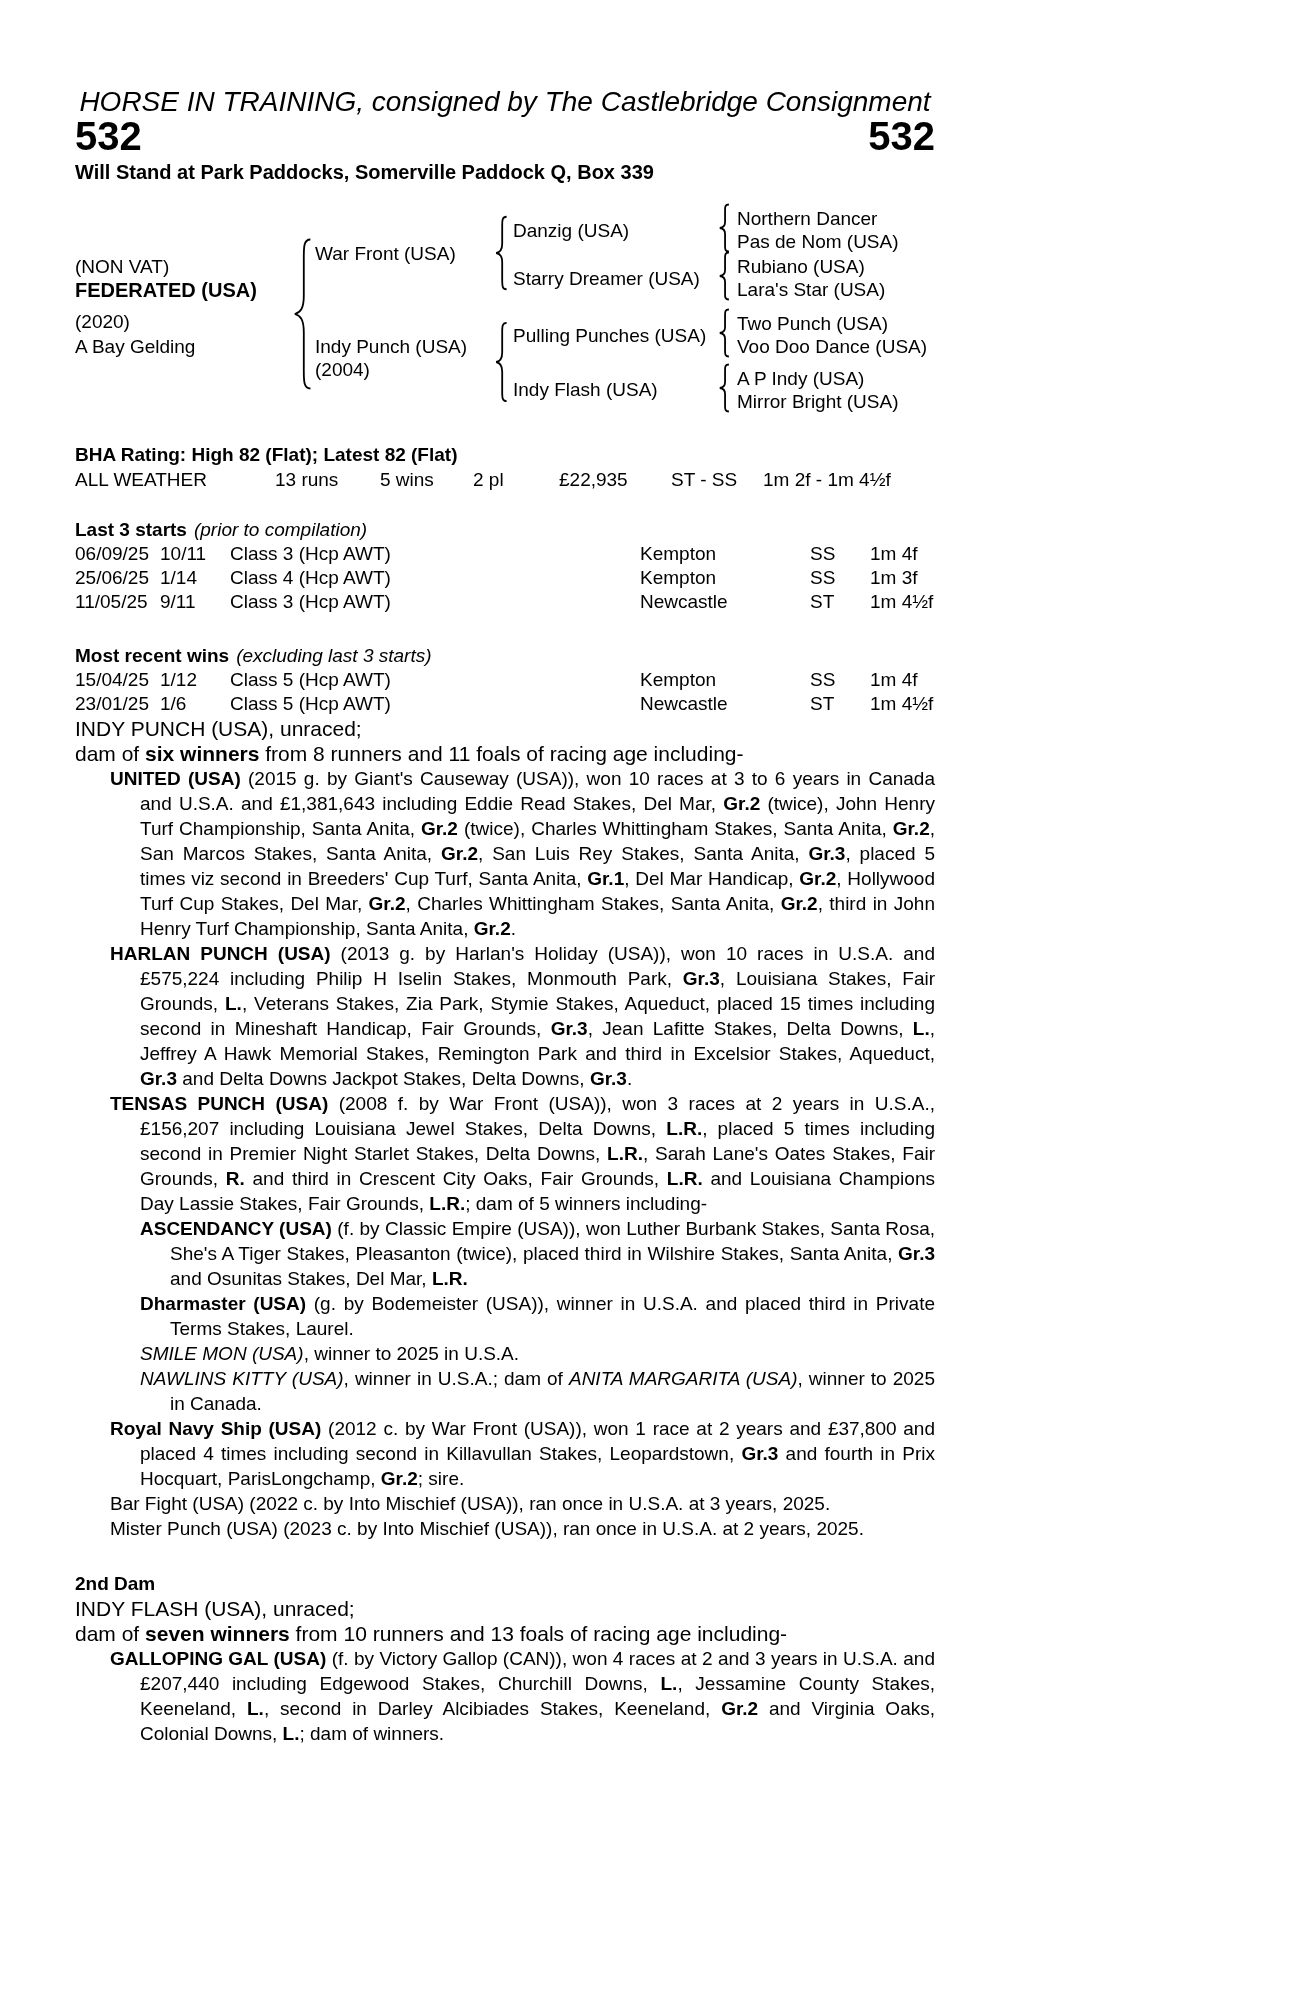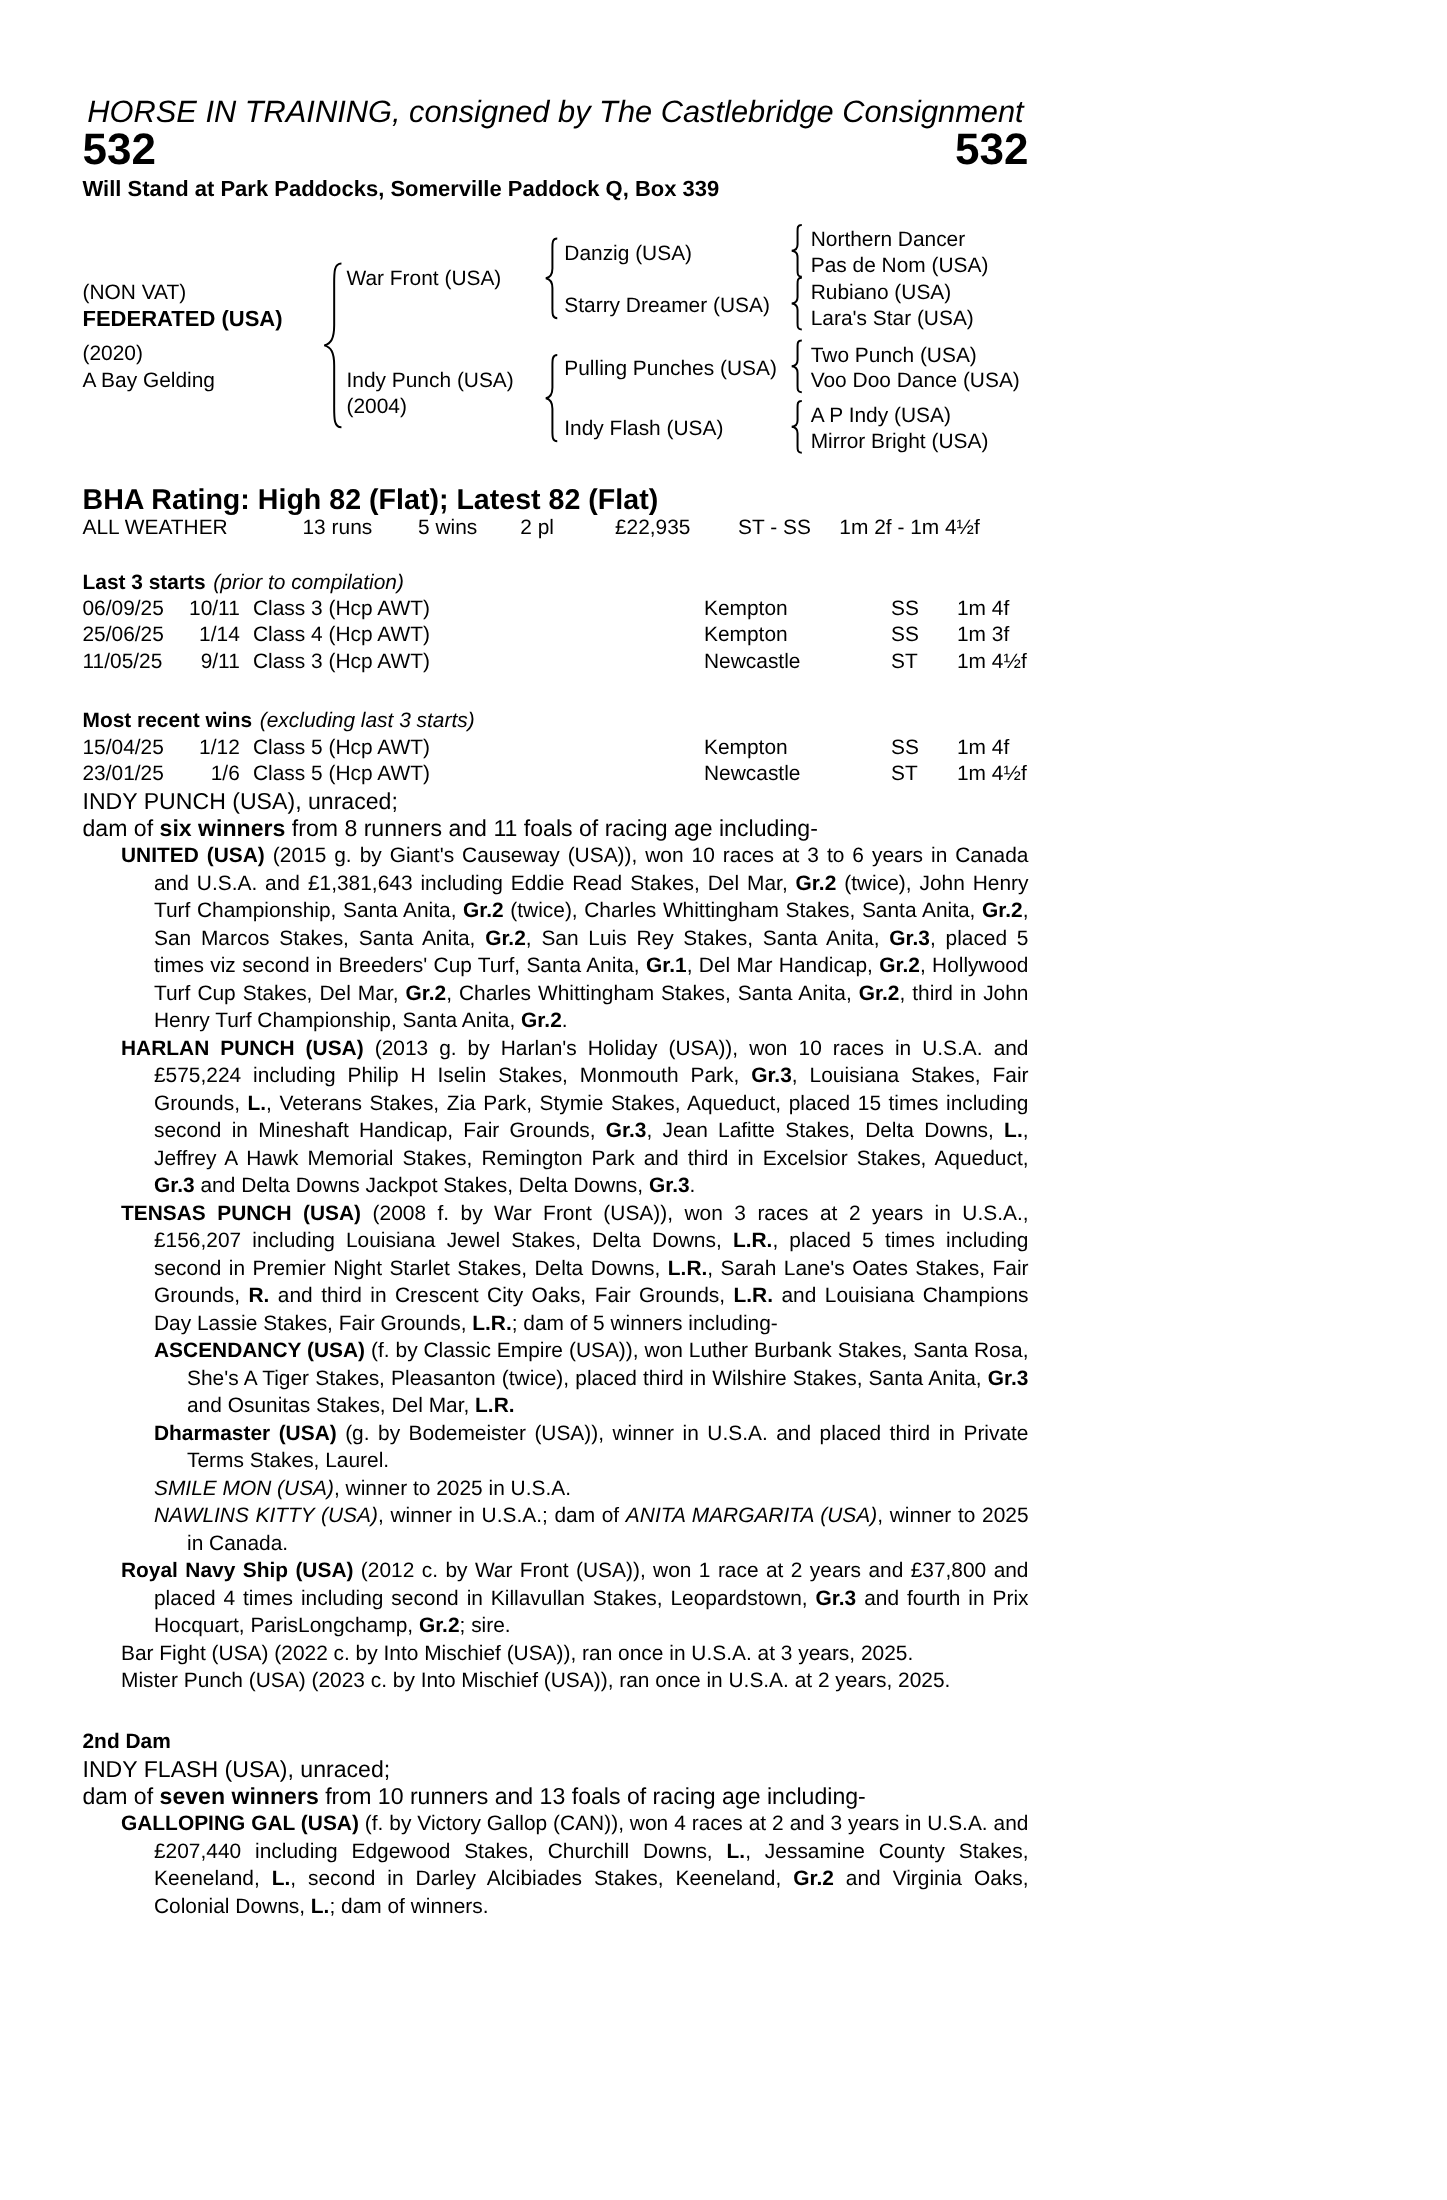--- a/index.html
+++ b/index.html
@@ -20,32 +20,32 @@
 
   .para, .rr { font-size:19px; line-height:25px; text-align:justify; }
   .para[data-level="0"] { padding-left:37px; text-indent:-37px; }
   .para[data-level="1"] { padding-left:65px; text-indent:-30px; }
   .para[data-level="2"] { padding-left:95px; text-indent:-30px; }
 
   .sb { font-weight:bold; }
   .si { font-style:italic; }
 
   .rr { margin-top:42px; }
-  .bha-line { font-weight:bold; font-size:26px; line-height:25px; margin-top:24px; }
+  .bha-line { font-weight:bold; font-size:19px; line-height:25px; margin-top:24px; }
 
   .aw-row { position:relative; height:25px; font-size:19px; line-height:25px; }
   .aw-row span { position:absolute; top:0; white-space:nowrap; }
   .aw-label { left:0; } .aw-runs { left:200px; } .aw-wins { left:305px; }
   .aw-pl { left:398px; } .aw-earn { left:484px; } .aw-going { left:596px; } .aw-dist { left:688px; }
 
   .tbl-head { font-size:19px; line-height:24px; margin-top:26px; }
   .tbl-head .si { margin-left:7px; }
   .trow { position:relative; height:24px; font-size:19px; line-height:24px; }
   .trow span { position:absolute; top:0; white-space:nowrap; }
-  .t-date { left:0; } .t-pos { left:85px; width:58px; text-align:right; } .t-race { left:155px; }
+  .t-date { left:0; } .t-pos { left:85px; width:58px; text-align:left; } .t-race { left:155px; }
   .t-course { left:565px; } .t-going { left:735px; } .t-dist { left:795px; }
   .mrw { margin-top:30px; }
 
   .dam-head { font-weight:bold; font-size:19px; line-height:25px; }
   .dam1-head { margin-top:28px; }
   .dam2-head { margin-top:30px; }
   .dam-line { font-size:21px; line-height:25px; }
 </style>
 </head>
 <body>

